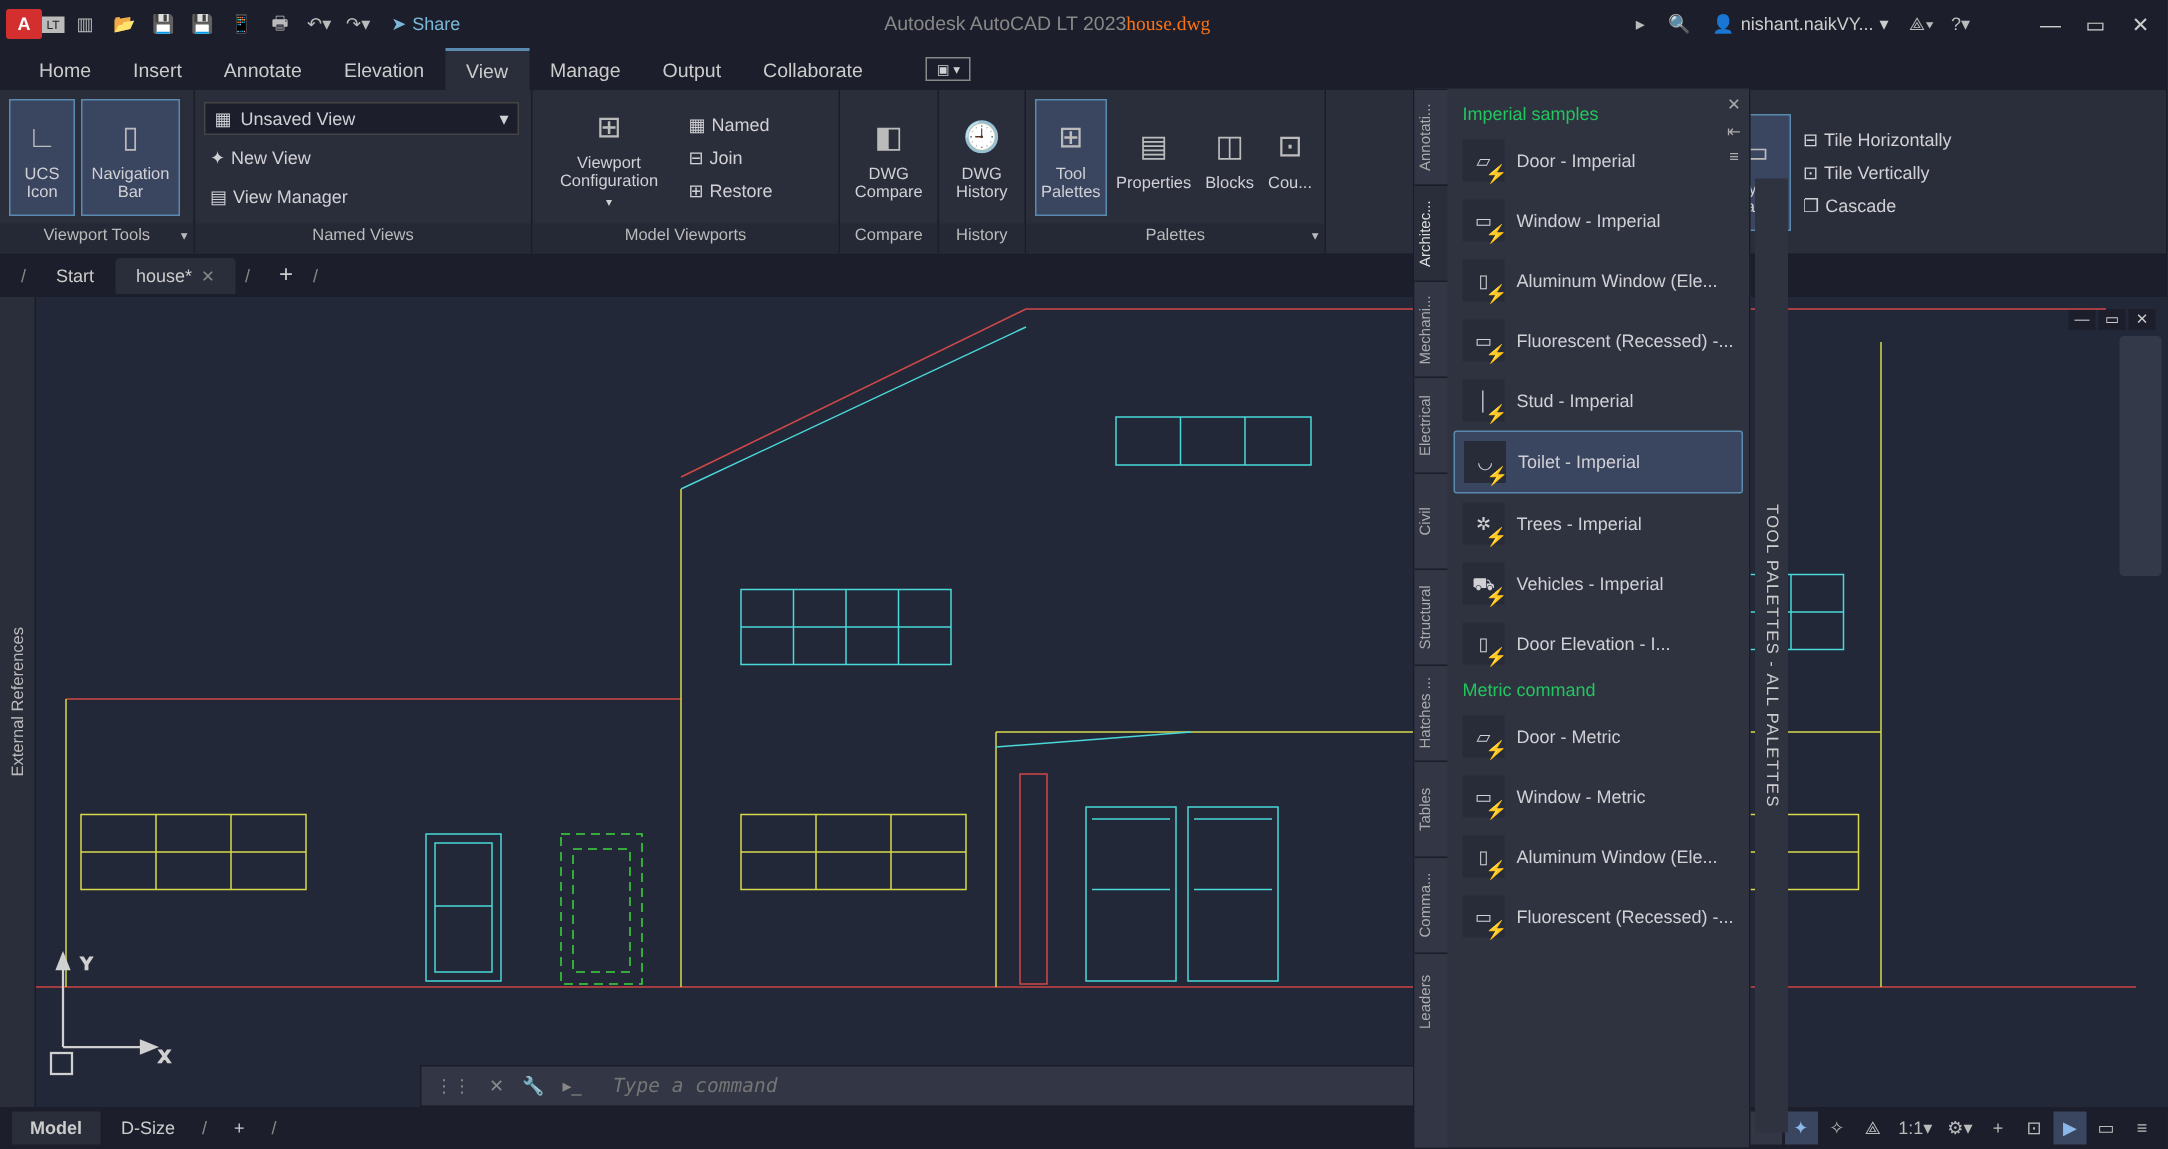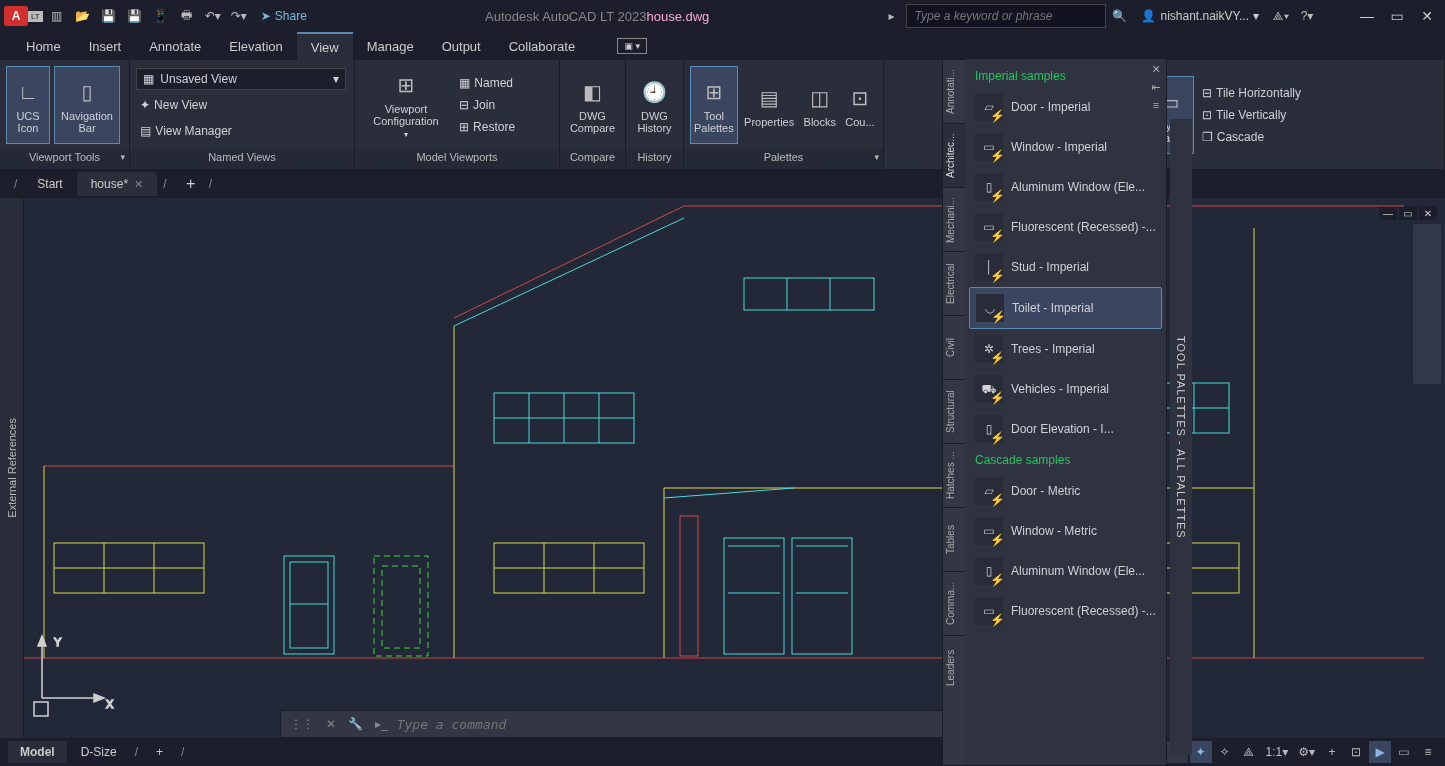--- a/index.html
+++ b/index.html
@@ -5,21 +5,21 @@
 * { margin:0; padding:0; box-sizing:border-box; font-family:"Segoe UI",Arial,sans-serif; user-select:none; }
 body { width:1445px; height:766px; background:#2a2d3a; color:#d0d0d5; overflow:hidden; font-size:12px; }
 
 
 .titlebar { height:32px; background:#1c1f2b; display:flex; align-items:center; padding:0 4px; gap:2px; }
 .app-icon { width:24px; height:20px; background:#d32f2f; color:#fff; font-weight:bold; font-size:12px; display:flex; align-items:center; justify-content:center; border-radius:2px; }
 .lt-badge { font-size:8px; background:#bbb; color:#222; padding:1px 3px; margin-left:-2px; }
 .qat-btn { width:24px; height:24px; display:flex; align-items:center; justify-content:center; cursor:pointer; color:#bbb; }
 .share-link { display:flex; align-items:center; gap:4px; color:#7bb8d8; padding:0 8px; cursor:pointer; }
 .title-text { flex:0 0 auto; margin:0 32px; color:#888; font-size:13px; display:flex; }
-.title-text .fname { color:#f9a8d4; }
+.title-text .fname { color:#f97316;font-family:Liberation Serif, serif; }
 .spacer { flex:1; }
 .search-box { width:200px; height:24px; background:#111420; border:1px solid #444; color:#888; padding:0 8px; font-style:italic; font-size:12px; }
 .user-area { display:flex; align-items:center; gap:4px; padding:0 8px; color:#ccc; cursor:pointer; }
 .win-btn { width:28px; height:28px; display:flex; align-items:center; justify-content:center; cursor:pointer; color:#ccc; font-size:14px; }
 
 
 .menubar { height:28px; background:#1c1f2b; display:flex; align-items:stretch; padding-left:12px; }
 .menu-tab { padding:0 14px; display:flex; align-items:center; cursor:pointer; color:#ccc; font-size:13px; }
 .menu-tab.active { background:#2a2d3a; border-top:2px solid #5a8ab0; }
 .menu-spacer { width:20px; }
@@ -68,21 +68,21 @@
 .palette-item { display:flex; align-items:center; gap:8px; padding:6px; cursor:pointer; font-size:12px; line-height:14px; border-radius:2px; }
 .palette-item.sel { background:#3a4560; border:1px solid #5a8ab0; }
 .pi-icon { width:28px; height:28px; background:#282c38; display:flex; align-items:center; justify-content:center; position:relative; flex-shrink:0; }
 .pi-icon .bolt { position:absolute; bottom:-2px; right:-2px; color:#f9a825; font-size:12px; }
 .palette-titlebar-right { position:absolute; right:0; top:0; width:20px; display:flex; flex-direction:column; gap:2px; padding:2px; }
 .palette-titlebar-right div { width:16px; height:16px; display:flex; align-items:center; justify-content:center; cursor:pointer; color:#aaa; font-size:11px; }
 .palette-side-title { position:absolute; right:-26px; top:60px; bottom:10px; width:22px; background:#2f3340; writing-mode:vertical-rl; font-size:11px; color:#ccc; display:flex; align-items:center; justify-content:center; letter-spacing:1px; }
 
 
 .cmdbar { position:absolute; bottom:28px; left:280px; right:300px; height:28px; background:#333745; border:1px solid #1a1d28; display:flex; align-items:center; gap:6px; padding:0 6px; z-index:5; }
-.cmd-input { flex:1; background:transparent; border:none; color:#888; font-family:monospace; font-size:13px; font-style:italic; outline:none; }
+.cmd-input { flex:1; background:transparent; border:none; color:#888; font-family:monospace; font-size:13px; font-style:italic; outline:none;margin-left:12px; }
 .cmd-icon { color:#888; cursor:pointer; padding:0 3px; }
 
 
 .layoutbar { position:absolute; bottom:0; left:0; right:0; height:28px; background:#1c1f2b; display:flex; align-items:center; padding:0 8px; gap:2px; }
 .layout-tab { height:22px; padding:0 12px; display:flex; align-items:center; cursor:pointer; color:#ccc; font-size:12px; }
 .layout-tab.active { background:#2a2d3a; font-weight:bold; }
 
 
 .statusbar { position:absolute; bottom:0; right:0; height:28px; display:flex; align-items:center; gap:2px; padding:0 6px; background:#1c1f2b; }
 .status-btn { height:22px; min-width:22px; padding:0 4px; display:flex; align-items:center; justify-content:center; cursor:pointer; color:#bbb; }
@@ -111,21 +111,20 @@
     <span>➤</span>
     <span>Share</span>
   </div>
   <div class="spacer"></div>
   <div class="title-text">
     <span>Autodesk AutoCAD LT 2023</span>
       <span class="fname">house.dwg</span>
   </div>
   <div class="spacer"></div>
   <span class="qat-btn">▸</span>
-  <input class="search-box" placeholder="Type a keyword or phrase" style="">
   <div class="qat-btn">🔍</div>
   <div class="user-area">
     <span>👤</span>
     <span>nishant.naikVY...</span>
       <span>▾</span>
   </div>
   <div class="qat-btn">⟁▾</div>
   <div class="qat-btn">?▾</div>
   <div style="width:30px"></div>
   <div class="win-btn">―</div>
@@ -421,21 +420,21 @@
         </div>
         <div class="palette-item">
           <div class="pi-icon">⛟<span class="bolt">⚡</span></div>
           <span>Vehicles - Imperial</span>
         </div>
         <div class="palette-item">
           <div class="pi-icon">▯<span class="bolt">⚡</span></div>
           <span>Door Elevation  - I...</span>
         </div>
       </div>
-    <div class="palette-header">Cascade samples</div>
+    <div class="palette-header">Metric command</div>
     <div id="metric-list">
         <div class="palette-item">
           <div class="pi-icon">▱<span class="bolt">⚡</span></div>
           <span>Door - Metric</span>
         </div>
         <div class="palette-item">
           <div class="pi-icon">▭<span class="bolt">⚡</span></div>
           <span>Window - Metric</span>
         </div>
         <div class="palette-item">

